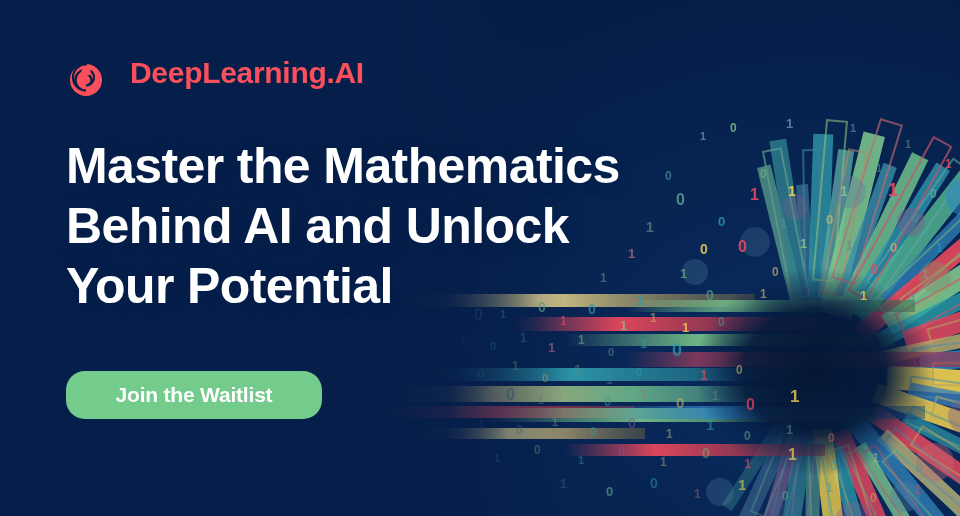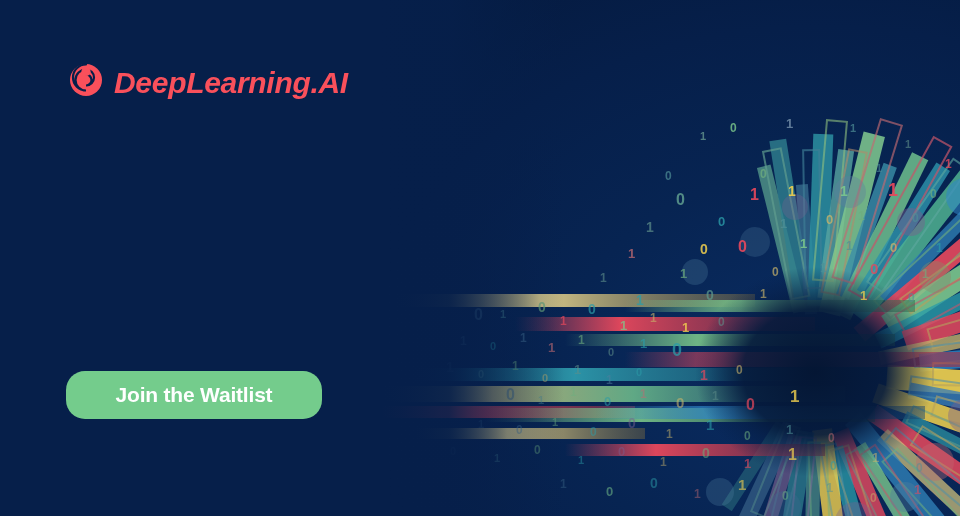--- a/index.html
+++ b/index.html
@@ -23,23 +23,22 @@
     position:absolute;
     inset:0;
     pointer-events:none;
   }
   #art svg { display:block; width:960px; height:516px; }
 
   
   #logo {
     position:absolute;
     left:66px; top:58px;
-    display:flex; align-items:flex-end; gap:8px;
+    display:flex; align-items:flex-start; gap:24px;
     z-index:5;
-    font-style:italic;
   }
   #logo-mark { width:40px; height:40px; display:block; }
   #logo-word {
     font-size:30px;
     font-weight:700;
     letter-spacing:-0.3px;
     color:#f9505b;
     line-height:1;
     white-space:nowrap;
   }
@@ -489,16 +488,21 @@
     <span>
       <svg id="logo-mark" viewBox="0 0 40 40" xmlns="http://www.w3.org/2000/svg">
         <circle cx="20" cy="22" r="16" fill="#f9505b"></circle>
         <path d="M20 6.5a13 13 0 1 0 0 26 10.5 10.5 0 0 1 0-21 8 8 0 1 1 0 16 5.5 5.5 0 0 0 0-11" fill="none" stroke="#061f4a" stroke-width="2.2" stroke-linecap="round"></path>
         <circle cx="20" cy="13.5" r="4.6" fill="#f9505b"></circle>
       </svg>
     </span>
     <span id="logo-word">DeepLearning.AI</span>
   </div>
 
+  <h1 id="headline">
+    <span class="hl-line">Master the Mathematics</span>
+    <span class="hl-line">Behind AI and Unlock</span>
+    <span class="hl-line">Your Potential</span>
+  </h1>
 
   <button id="cta">Join the Waitlist</button>
 
 </div>
 
 </body></html>

